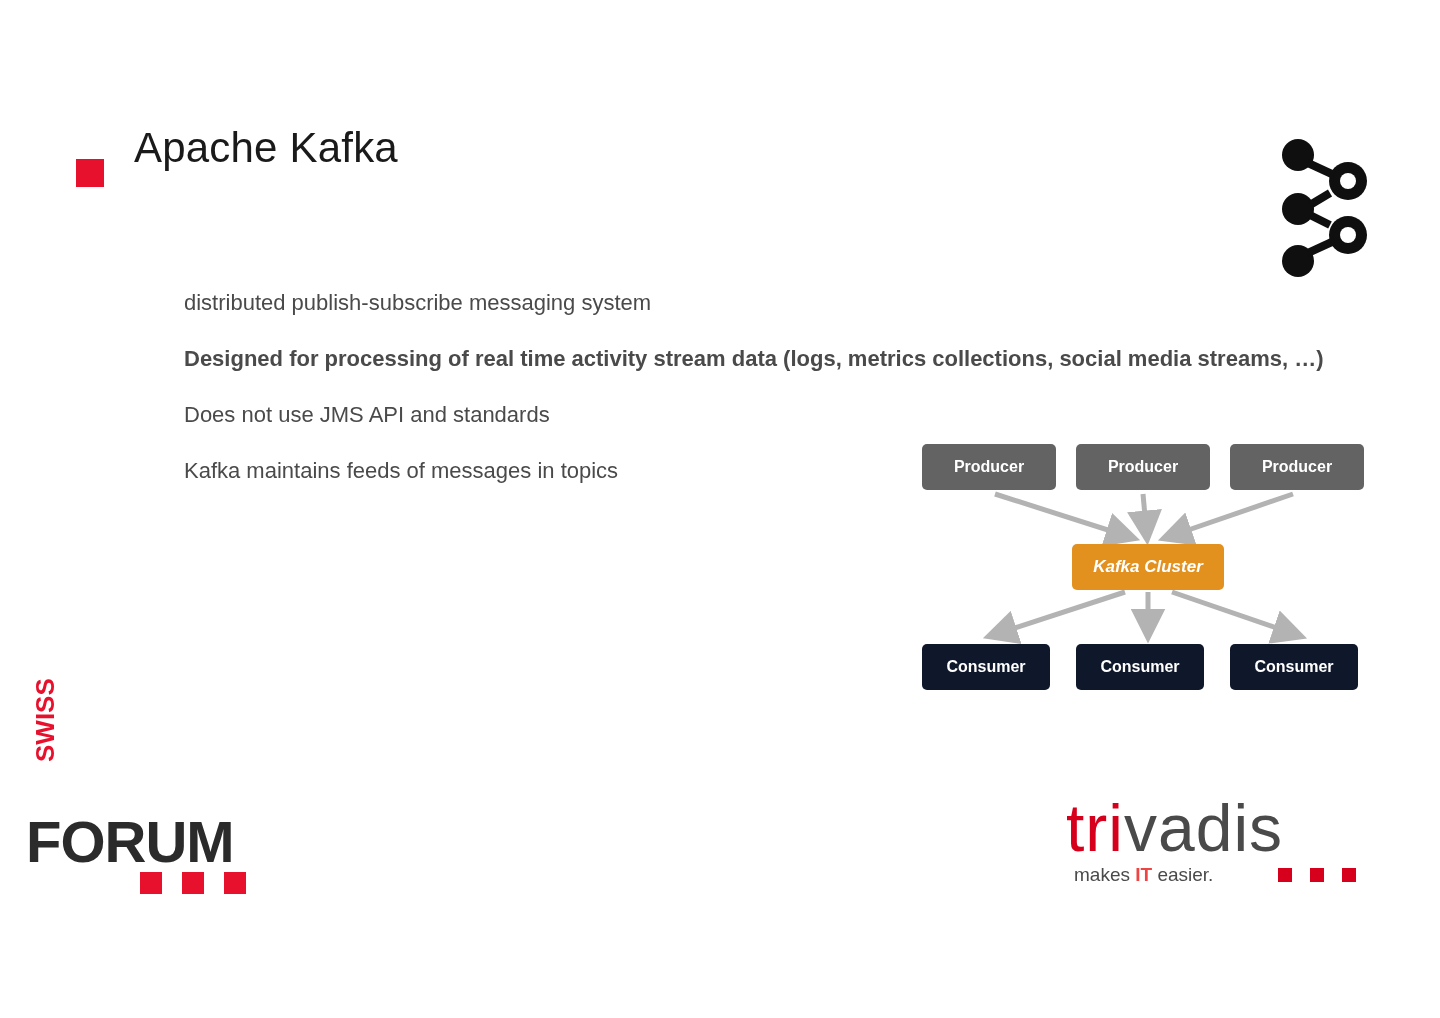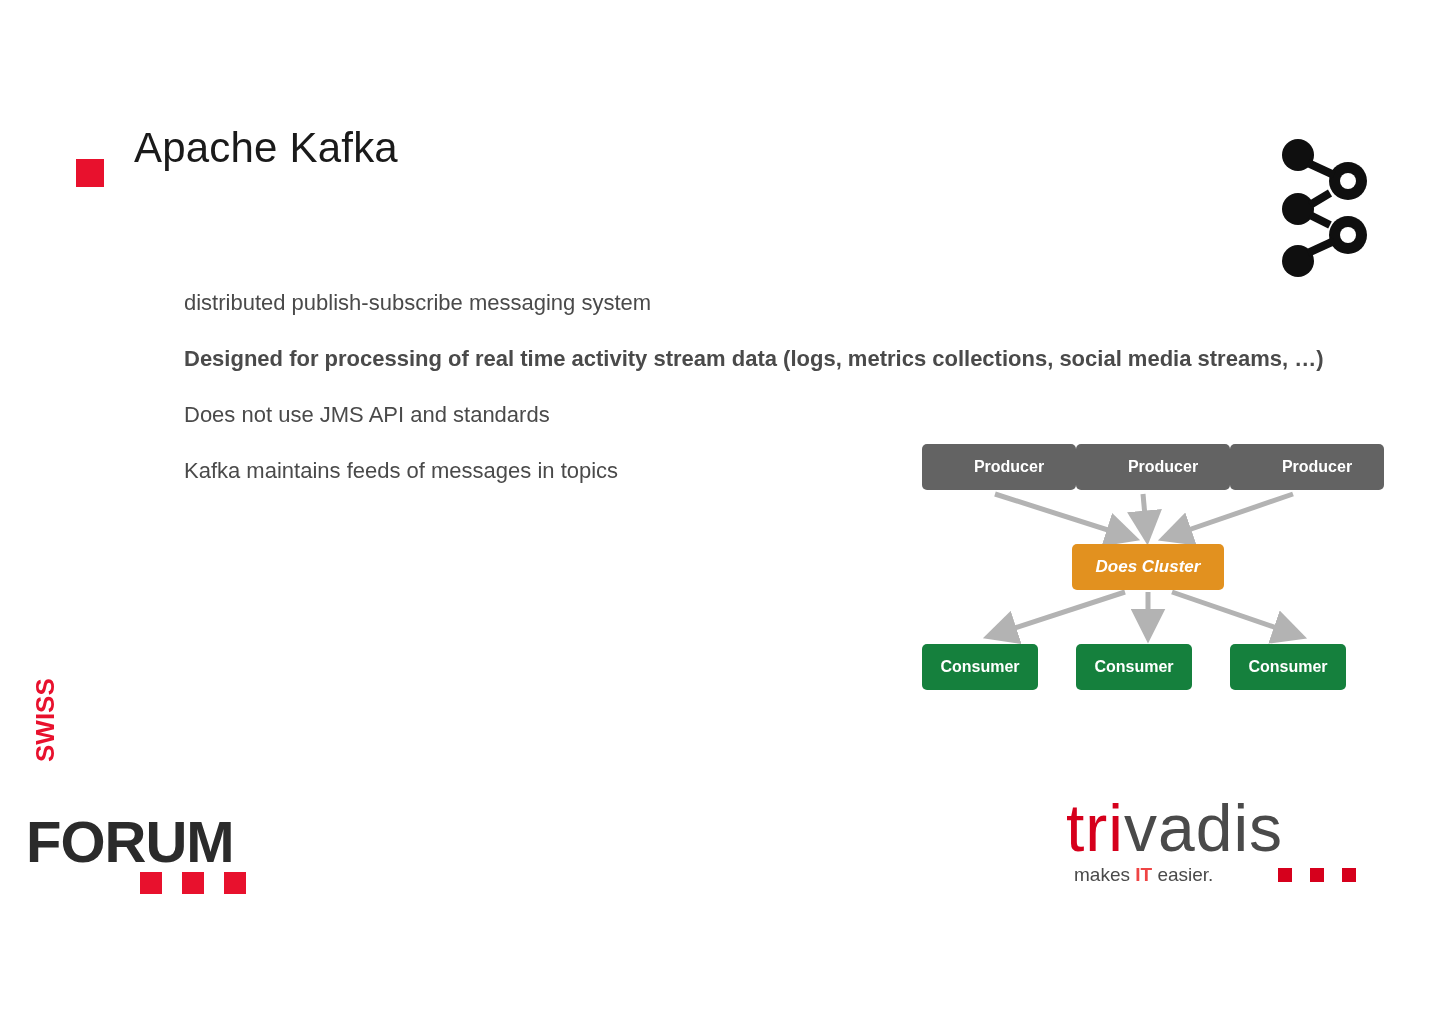--- a/index.html
+++ b/index.html
@@ -79,40 +79,39 @@
     font-weight: bold;
     display: flex;
     align-items: center;
     justify-content: center;
     z-index: 2;
   }
   .producer {
     background: #636363;
     top: 24px;
     width: 134px;
-    padding-left: 20px;
   }
   .producer.p1 { left: 22px; }
   .producer.p2 { left: 176px; }
   .producer.p3 { left: 330px; }
 
   .cluster {
     background: #e2911f;
     top: 124px;
     left: 172px;
     width: 152px;
     font-style: italic;
     font-weight: bold;
     font-size: 17px;
   }
 
   .consumer {
-    background: #15803d;
+    background: #0f172a;
     top: 224px;
-    width: 116px;
+    width: 128px;
   }
   .consumer.c1 { left: 22px; }
   .consumer.c2 { left: 176px; }
   .consumer.c3 { left: 330px; }
 
   .diagram svg.arrows {
     position: absolute;
     left: 0;
     top: 0;
     width: 500px;
@@ -259,21 +258,21 @@
       <line x1="225" y1="172" x2="90" y2="216"></line>
       <line x1="248" y1="172" x2="248" y2="216"></line>
       <line x1="272" y1="172" x2="400" y2="216"></line>
     </g>
   </svg>
 
   <div class="node producer p1">Producer</div>
   <div class="node producer p2">Producer</div>
   <div class="node producer p3">Producer</div>
 
-  <div class="node cluster">Does Cluster</div>
+  <div class="node cluster">Kafka Cluster</div>
 
   <div class="node consumer c1">Consumer</div>
   <div class="node consumer c2">Consumer</div>
   <div class="node consumer c3">Consumer</div>
 </div>
 
 <div class="sdf-logo">
   <div class="sdf-swiss">SWISS</div>
   <div class="sdf-forum">FORUM</div>
   <div class="sdf-squares">

